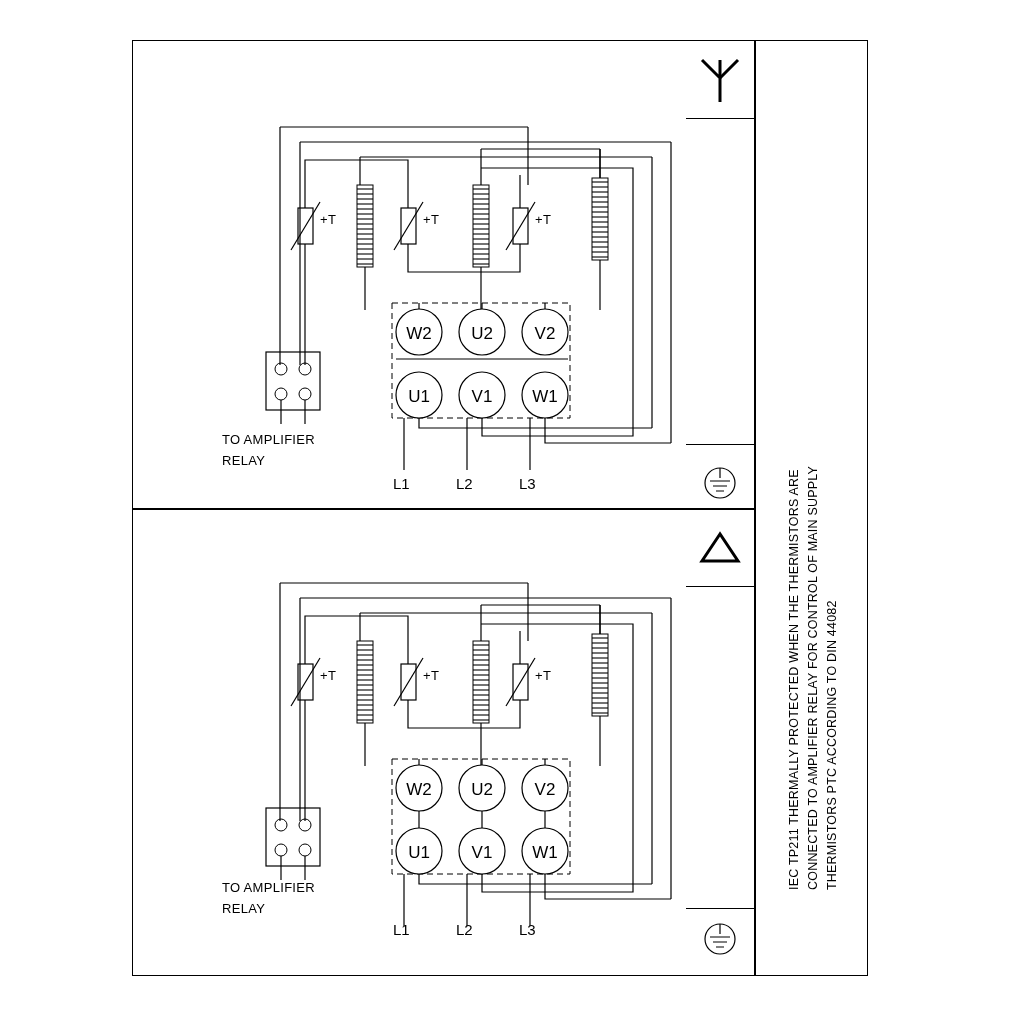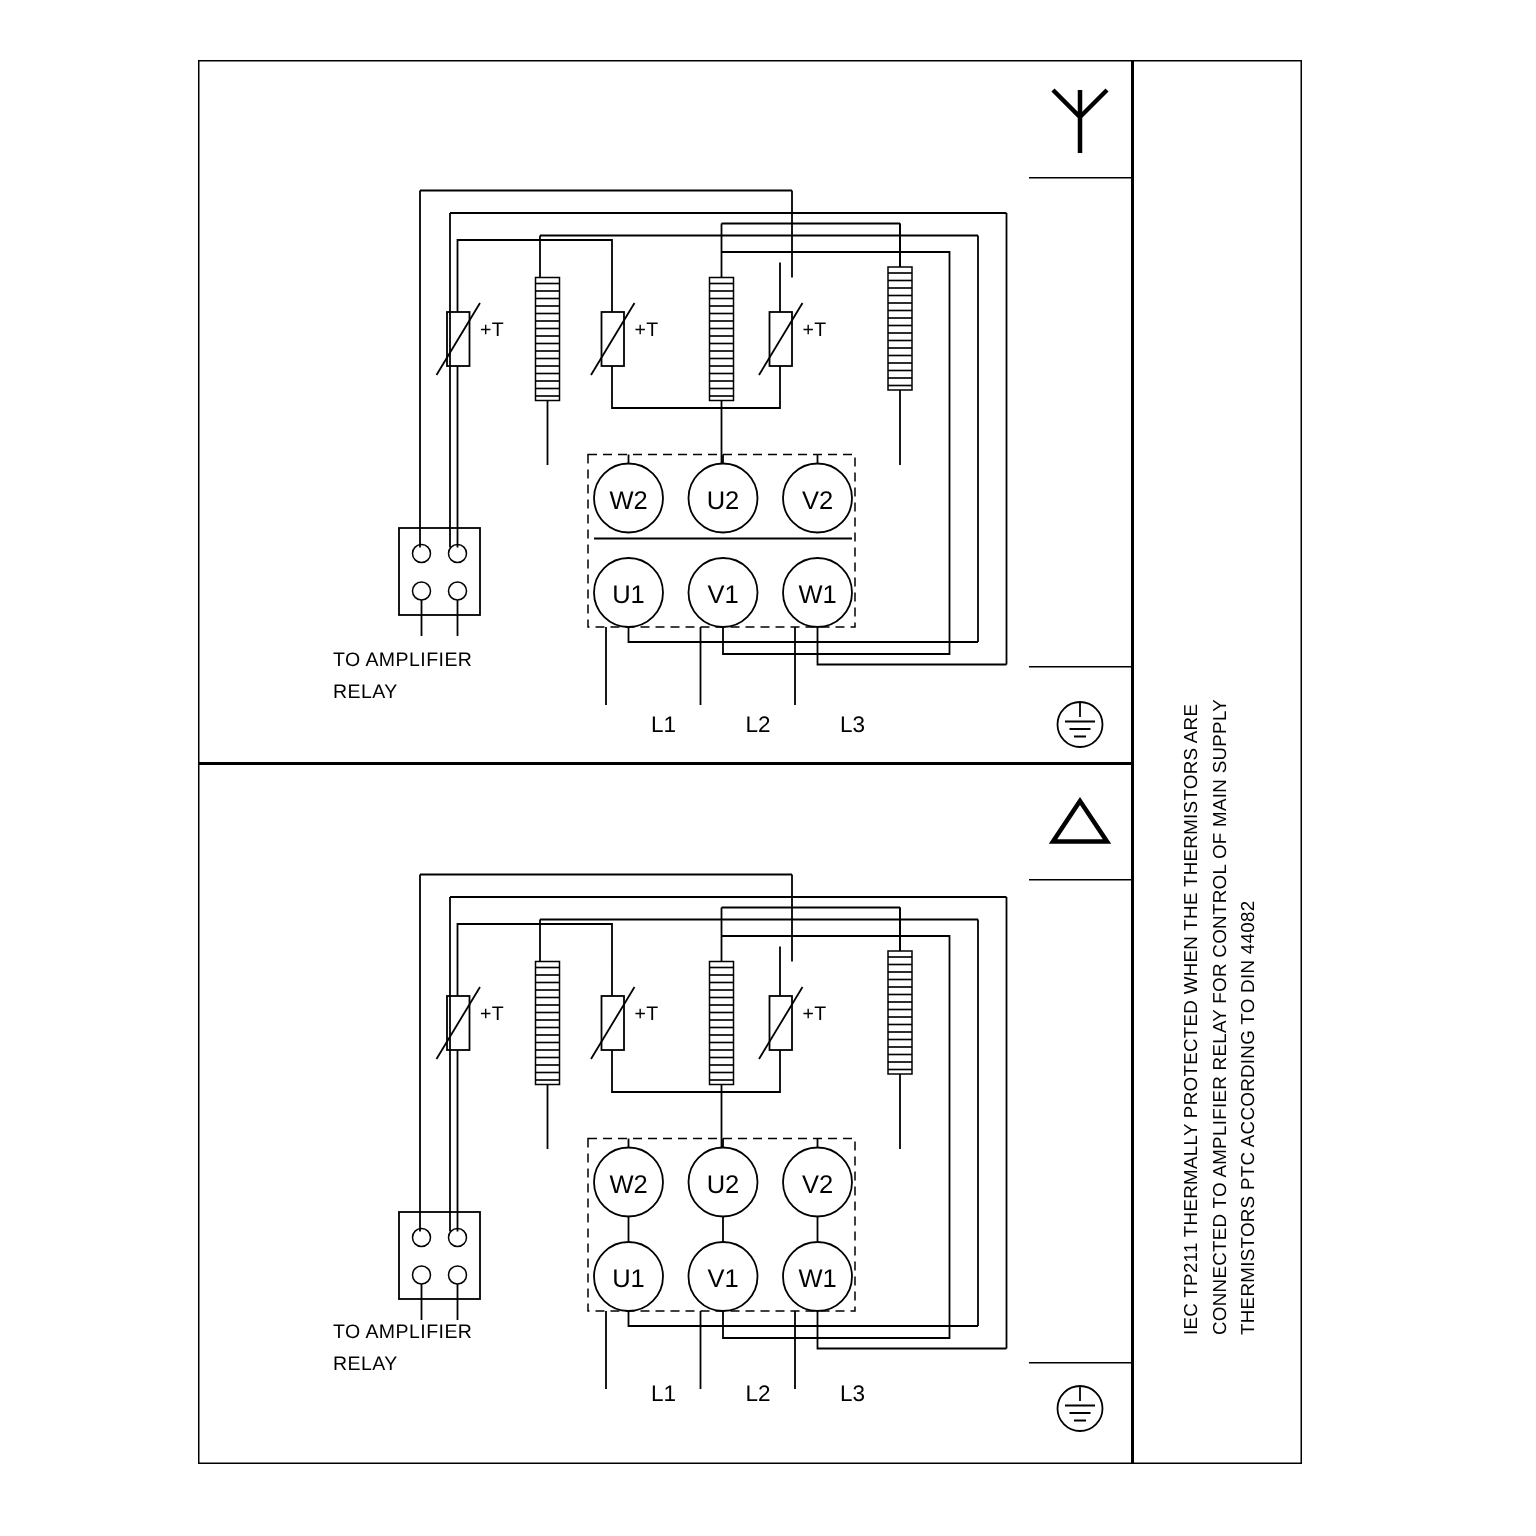--- a/index.html
+++ b/index.html
@@ -31,21 +31,20 @@
   .txt {
     position: absolute;
     font-size: 13px;
     letter-spacing: 0.3px;
     white-space: nowrap;
   }
   .terminal-label {
     position: absolute;
     font-size: 15px;
     white-space: nowrap;
-    margin-left: 41px;
   }
   .side-note {
     position: absolute;
     font-size: 12.5px;
     letter-spacing: 0.2px;
     white-space: nowrap;
     transform-origin: 0 0;
     transform: rotate(-90deg);
   }
   svg {

